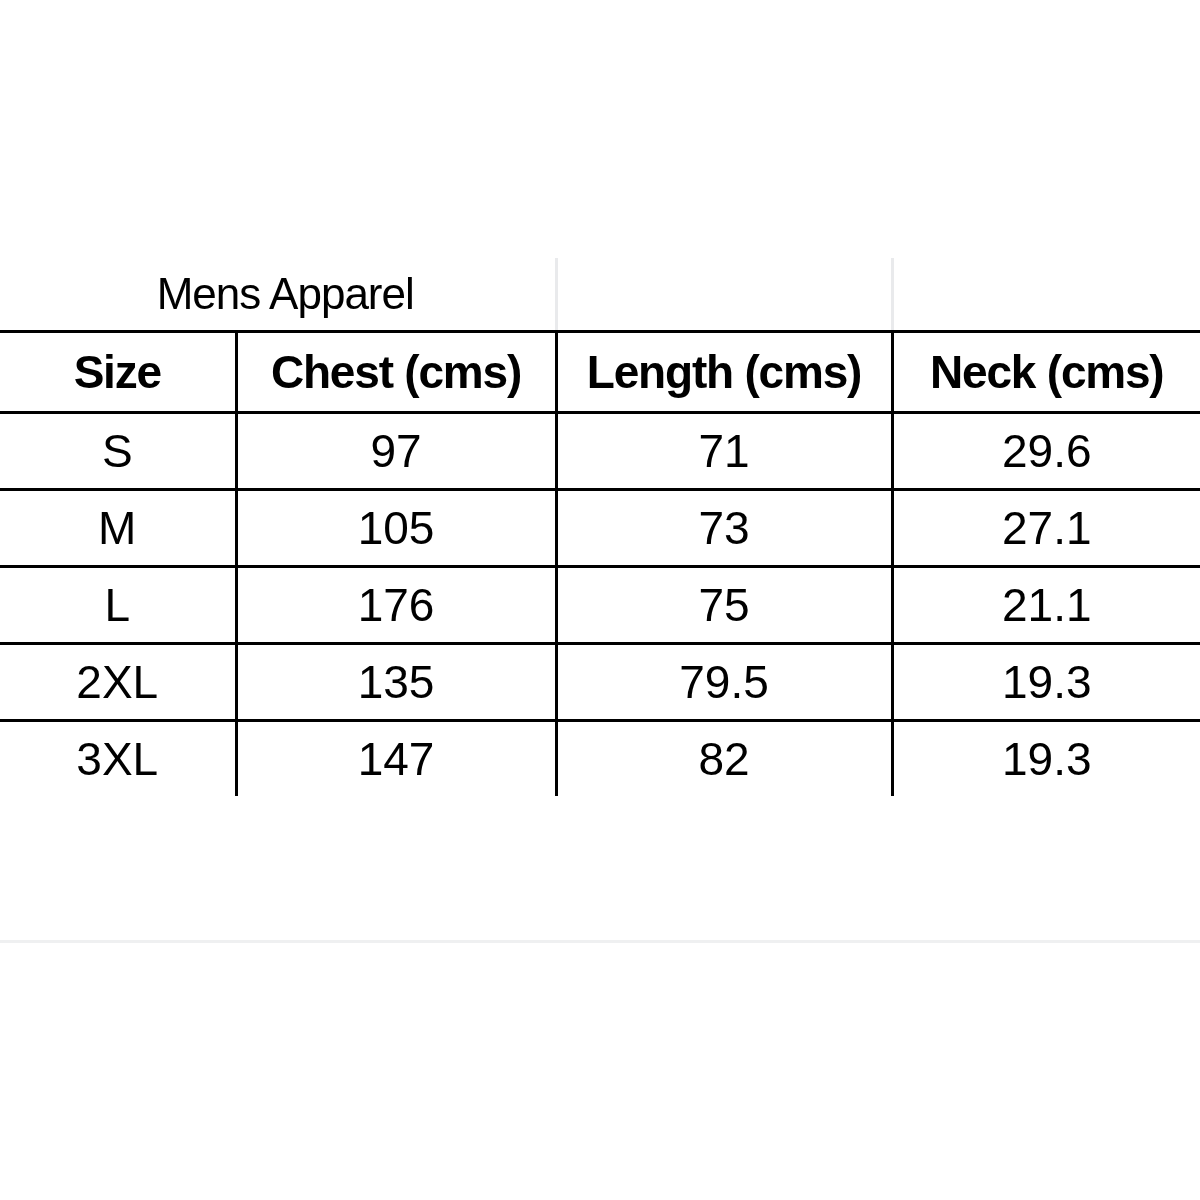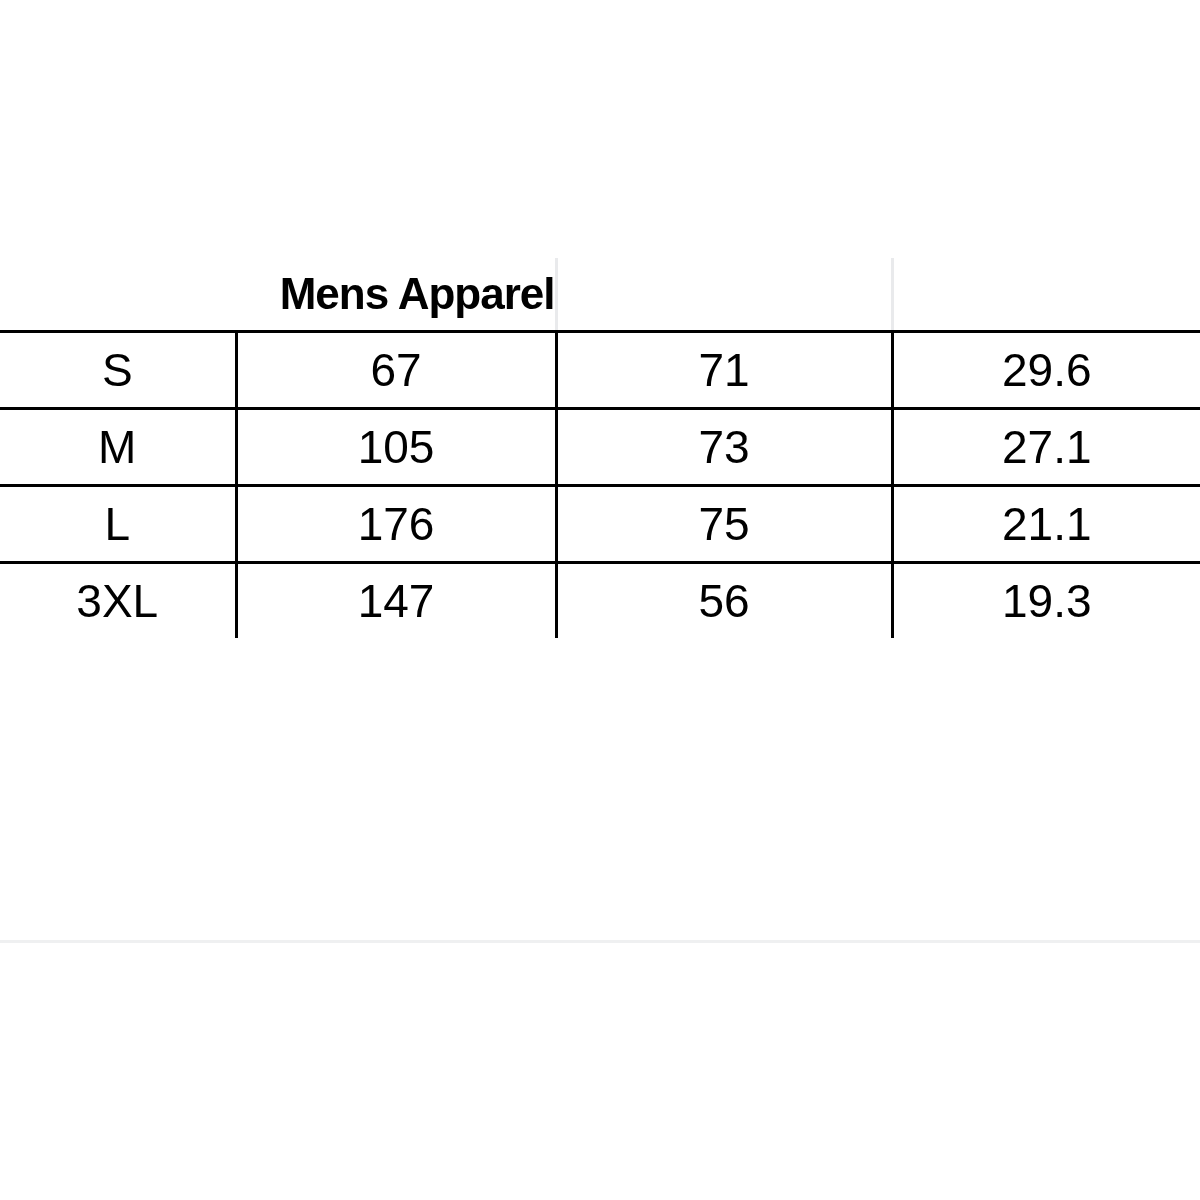--- a/index.html
+++ b/index.html
@@ -50,22 +50,22 @@
 
   
   tr.title-row td {
     border-top: none;
     border-left: none;
     border-right: none;
     border-bottom: 3px solid #000000;
     height: 72px;
   }
   tr.title-row td.title-cell {
-    text-align: right;
-    font-weight: bold;
+    text-align: center;
+    font-weight: normal;
     font-size: 44px;
     letter-spacing: -1px;
     padding-left: 16px;
   }
   tr.title-row td.blank-cell {
     border-left: 3px solid #e9eaec;
   }
 
   tr.header-row th {
     font-weight: bold;
@@ -114,42 +114,54 @@
       <col class="c-chest">
       <col class="c-length">
       <col class="c-neck">
     </colgroup>
     <thead>
       <tr class="title-row">
         <td class="title-cell" colspan="2">Mens Apparel</td>
         <td class="blank-cell"></td>
         <td class="blank-cell"></td>
       </tr>
+      <tr class="header-row">
+        <th class="first-col">Size</th>
+        <th>Chest (cms)</th>
+        <th>Length (cms)</th>
+        <th class="last-col">Neck (cms)</th>
+      </tr>
     </thead>
     <tbody>
       <tr>
         <td class="first-col">S</td>
-        <td>67</td>
+        <td>97</td>
         <td>71</td>
         <td class="last-col">29.6</td>
       </tr>
       <tr>
         <td class="first-col">M</td>
         <td>105</td>
         <td>73</td>
         <td class="last-col">27.1</td>
       </tr>
       <tr>
         <td class="first-col">L</td>
         <td>176</td>
         <td>75</td>
         <td class="last-col">21.1</td>
       </tr>
       <tr>
+        <td class="first-col">2XL</td>
+        <td>135</td>
+        <td>79.5</td>
+        <td class="last-col">19.3</td>
+      </tr>
+      <tr>
         <td class="first-col">3XL</td>
         <td>147</td>
-        <td>56</td>
+        <td>82</td>
         <td class="last-col">19.3</td>
       </tr>
     </tbody>
   </table>
   <div class="bottom-edge"></div>
 </div>
 
 </body></html>

